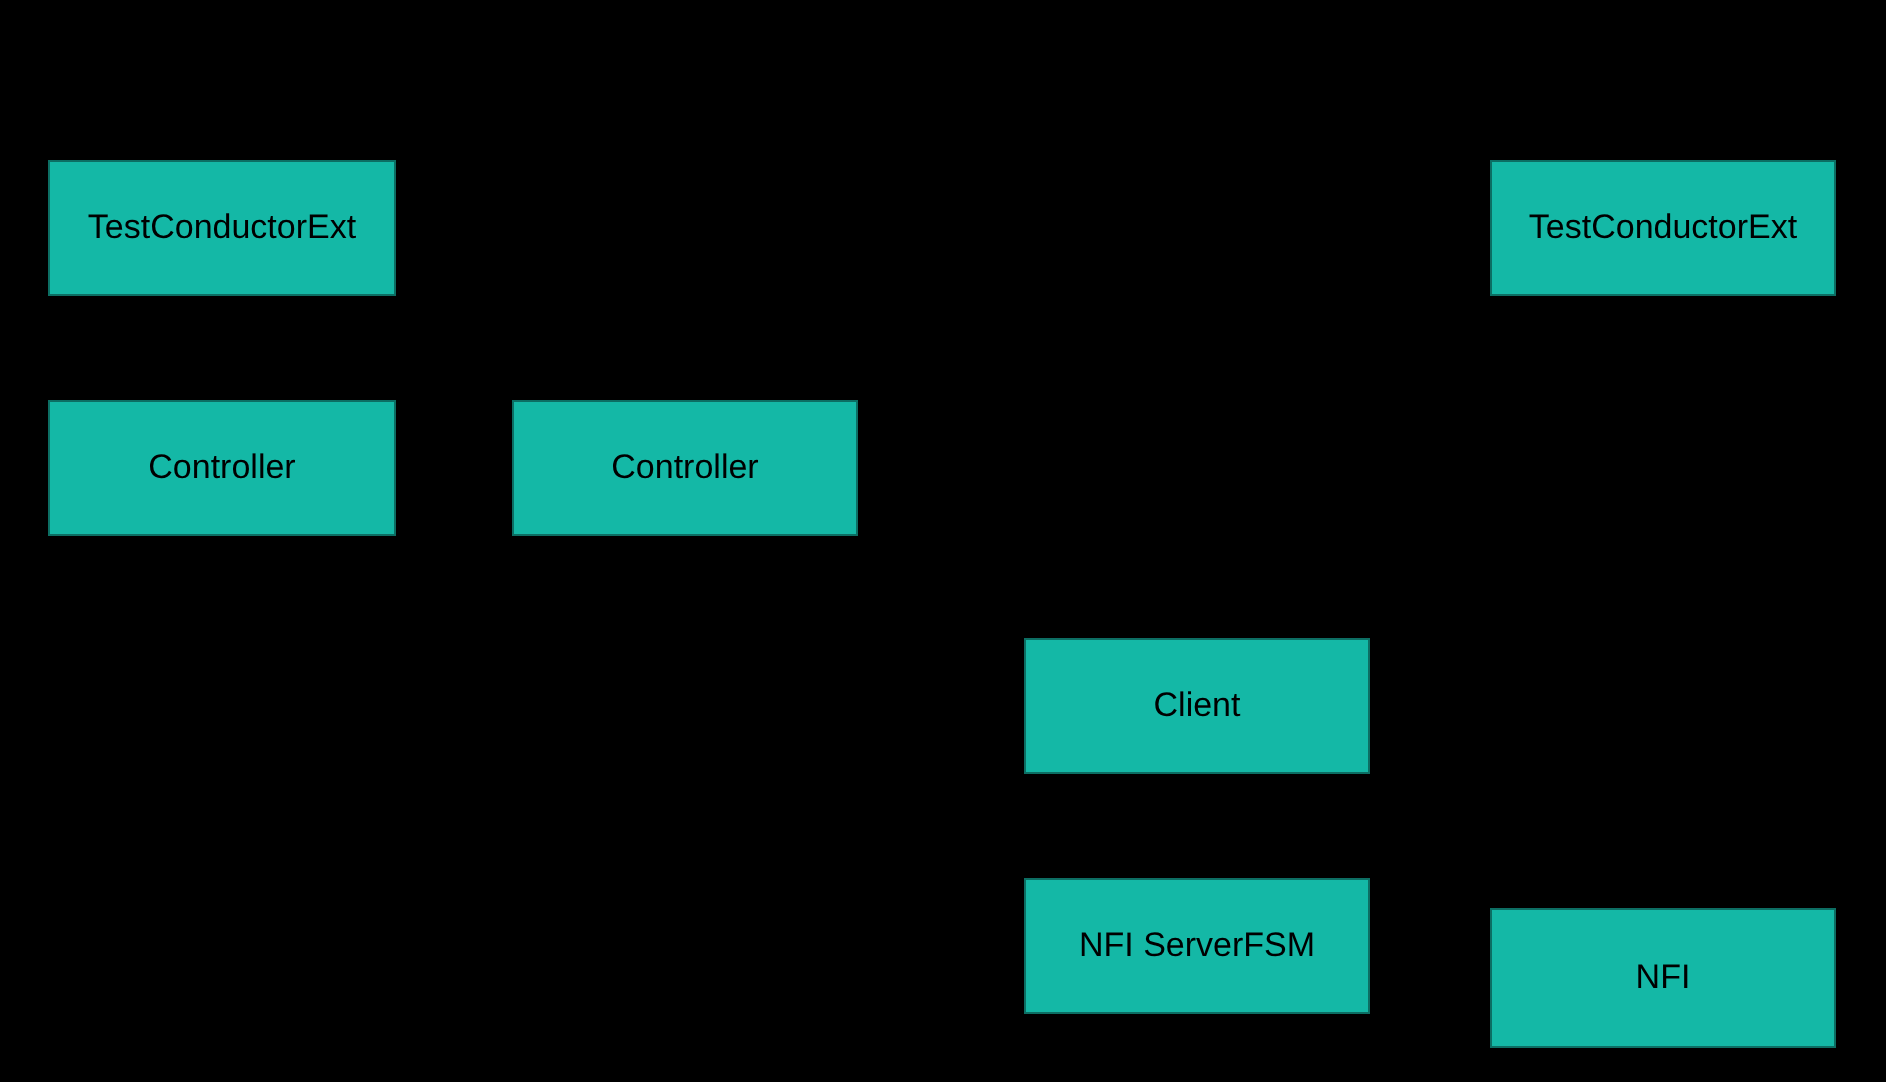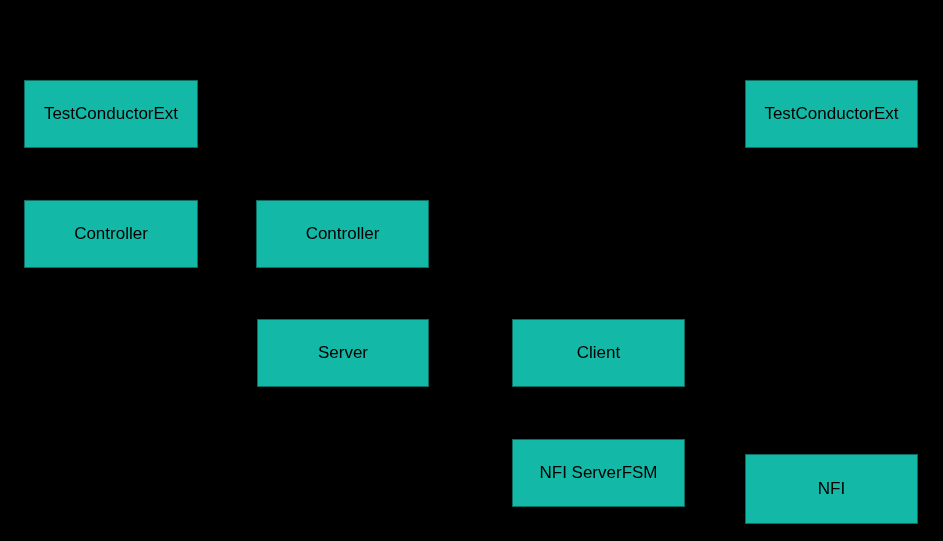--- a/index.html
+++ b/index.html
@@ -58,21 +58,20 @@
   <div class="node n-tce-left">TestConductorExt</div>
 
   <div class="node n-tce-right">TestConductorExt</div>
 
   <div class="node n-controller">Controller</div>
 
   <div class="node n-serverfsm">Controller</div>
 
 
 
-  <div class="node n-server">Server</div>
 
   <div class="node n-client">Client</div>
 
 
   <div class="node n-nfi">NFI</div>
 
   <div class="node n-nfithrottle">NFI ServerFSM</div>
 
 </div>
 

